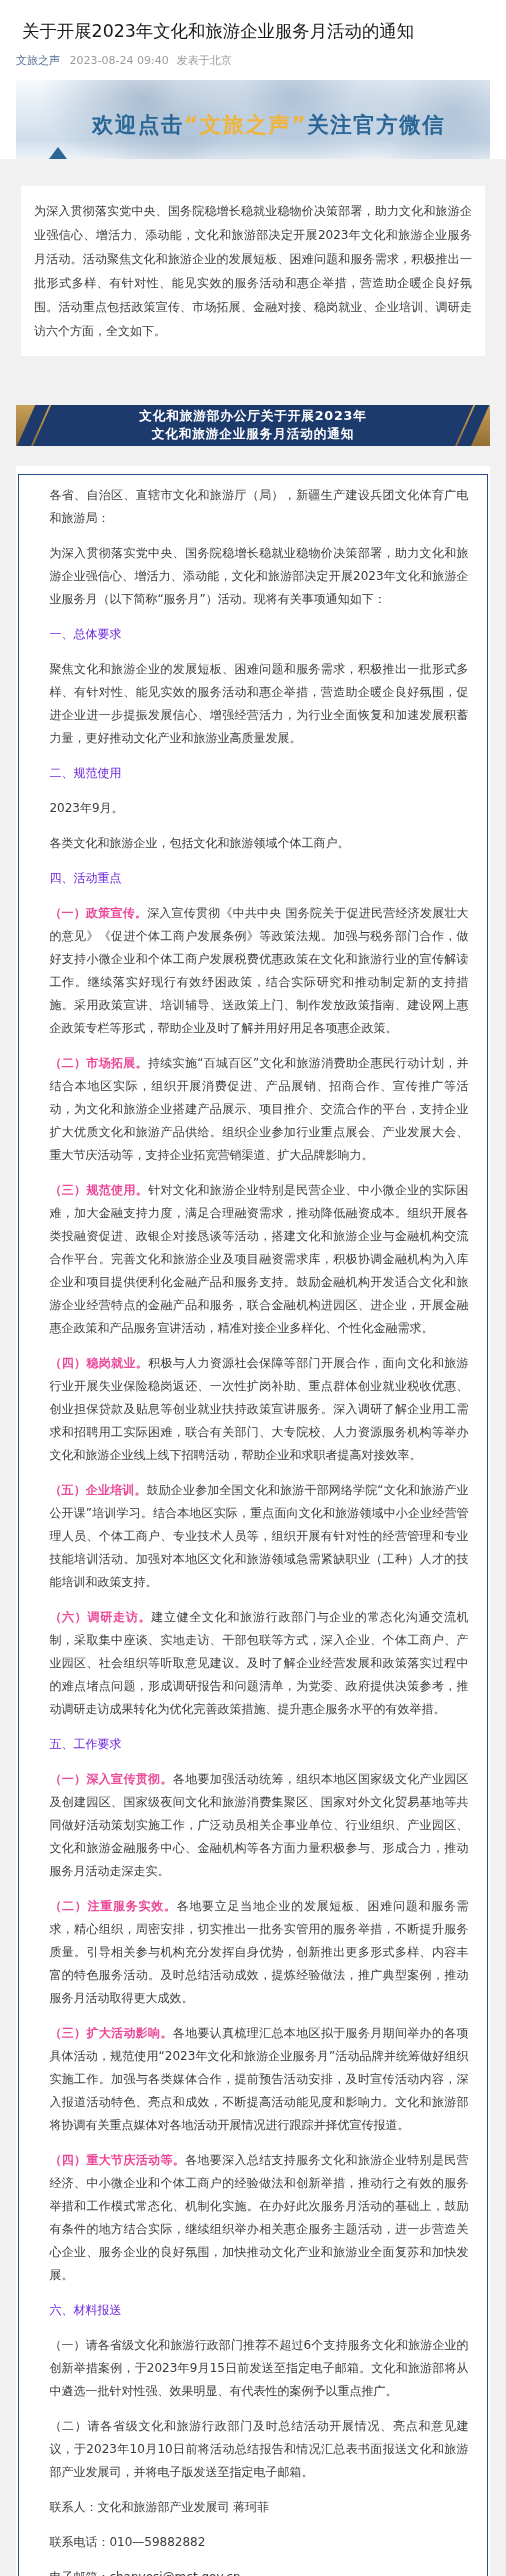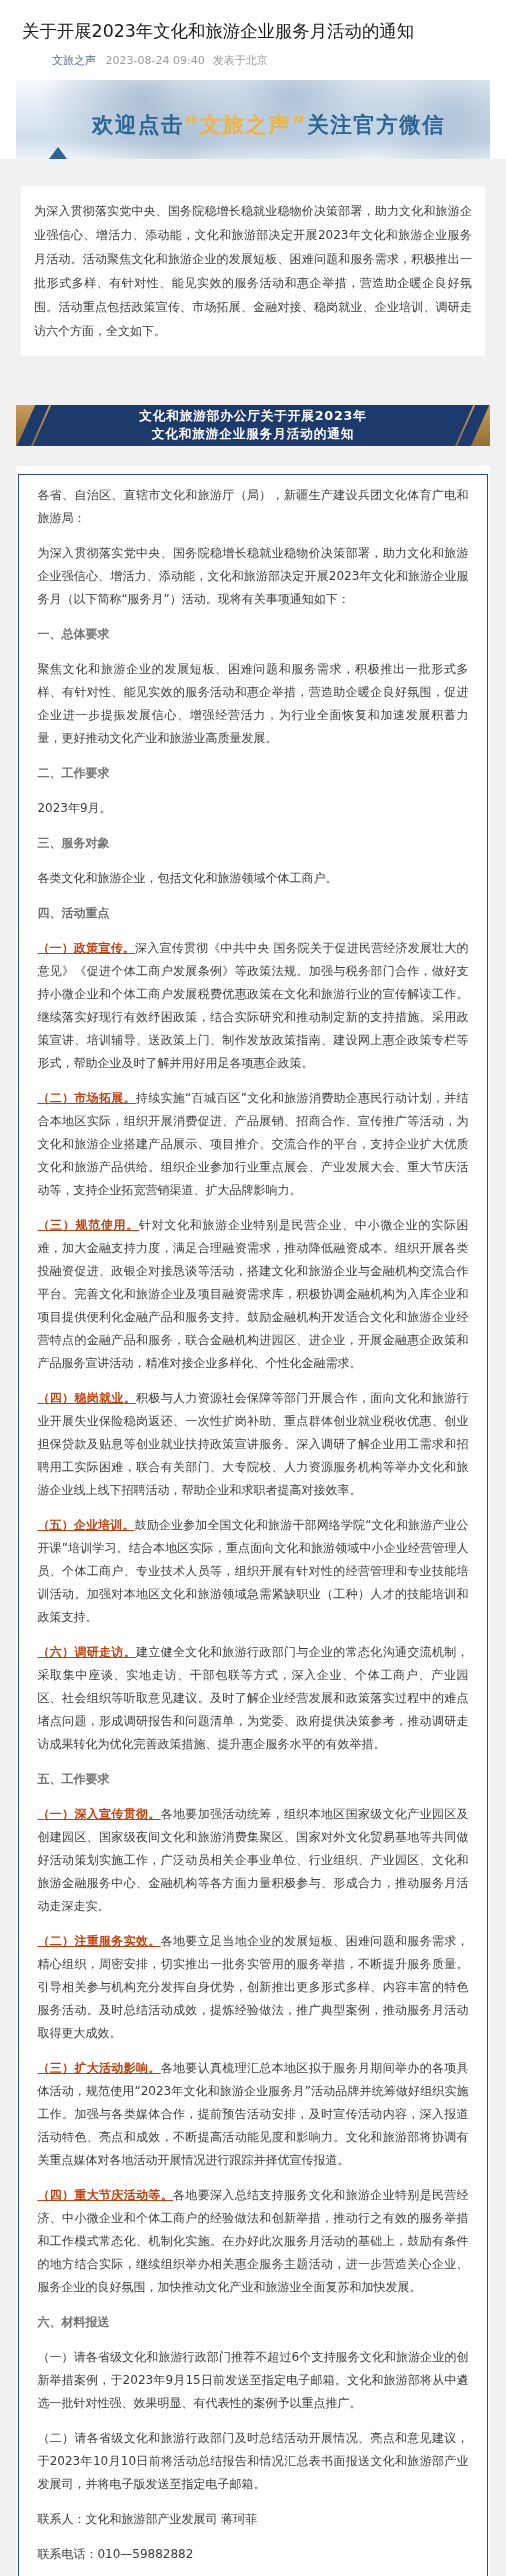--- a/index.html
+++ b/index.html
@@ -1,21 +1,21 @@
 <!DOCTYPE html>
 <html style="font-size:12.7px"><head>
 <meta charset="utf-8">
 <style>
   html,body { margin:0; padding:0; background:#ffffff; }
   body { width:506px; font-family:"DejaVu Sans","Liberation Sans",sans-serif; color:#333; }
 
   
   .article-head { padding:12.7px 16px 0 16px; background:#fff; }
   .page-title { font-size:17.4px; line-height:24.5px; color:#171717; font-weight:400; margin:6px; }
-  .meta { margin-top:10.3px; font-size:11px; color:#9b9b9b;margin-left:36px; }
+  .meta { margin-top:10.3px; font-size:11px; color:#9b9b9b; }
   .meta .account { color:#576b95; margin-right:9.5px; cursor:pointer; }
   .meta .pubdate { margin-right:8px; }
 
   
   .hero { margin:12px 16px 0 16px; height:79px; position:relative; overflow:hidden;
           background:linear-gradient(180deg,#f5f9fc 0%,#dfe9f2 45%,#cfdeeb 75%,#eef3f8 100%); cursor:pointer;padding-left:20px; }
   .mblob { position:absolute; border-radius:50%; pointer-events:none; }
   .m1 { width:206px; height:150px; left:24px;  top:-55px; background:radial-gradient(ellipse at center, rgba(110,140,175,.50), rgba(110,140,175,0) 70%); }
   .m2 { width:237px; height:174px; left:158px; top:-71px; background:radial-gradient(ellipse at center, rgba(125,155,190,.55), rgba(125,155,190,0) 70%); }
   .m3 { width:206px; height:158px; left:332px; top:-47px; background:radial-gradient(ellipse at center, rgba(120,150,185,.45), rgba(120,150,185,0) 70%); }
@@ -42,23 +42,23 @@
   .gold.l-thin  { left:24px;  width:2.4px;  }
   .gold.r-thick { right:-11px; width:20.6px; }
   .gold.r-thin  { right:24px;  width:2.4px;  }
 
   
   .notice-area { margin:20.6px 16px 0 16px; position:relative; }
   .white-card { background:#fff; padding:17.4px 21.4px 12.7px 21.4px; position:relative; }
   .border-frame { position:absolute; top:7.1px; bottom:-8.7px; left:2.4px; right:2.4px;
                   border:1.6px solid #2a4a8c; pointer-events:none; }
 
-  .blk { margin:0 0 12px 0; font-size:12px; line-height:23px; text-align:justify; color:#3b3b3b; }
-  .blk strong { color:#c2410c;text-decoration:underline; }
-  .blk-heading { font-weight:bold; color:#737373; }
+  .blk { margin:0 0 12px 12px; font-size:12px; line-height:23px; text-align:justify; color:#3b3b3b; }
+  .blk strong { color:#ec4899; }
+  .blk-heading { font-weight:normal; color:#6d28d9; }
 </style>
 </head>
 <body>
 
 <div>
 
   <div class="article-head">
     <h1 class="page-title">关于开展2023年文化和旅游企业服务月活动的通知</h1>
     <div class="meta">
       <span class="account">文旅之声</span><span class="pubdate">2023-08-24 09:40</span><span class="publoc">发表于北京</span>
@@ -90,23 +90,22 @@
       <div>文化和旅游部办公厅关于开展2023年</div>
       <div>文化和旅游企业服务月活动的通知</div>
     </div>
 
     <div class="notice-area">
       <div class="white-card">
           <p class="blk blk-p">各省、自治区、直辖市文化和旅游厅（局），新疆生产建设兵团文化体育广电和旅游局：</p>
           <p class="blk blk-p">为深入贯彻落实党中央、国务院稳增长稳就业稳物价决策部署，助力文化和旅游企业强信心、增活力、添动能，文化和旅游部决定开展2023年文化和旅游企业服务月（以下简称“服务月”）活动。现将有关事项通知如下：</p>
           <p class="blk blk-heading">一、总体要求</p>
           <p class="blk blk-p">聚焦文化和旅游企业的发展短板、困难问题和服务需求，积极推出一批形式多样、有针对性、能见实效的服务活动和惠企举措，营造助企暖企良好氛围，促进企业进一步提振发展信心、增强经营活力，为行业全面恢复和加速发展积蓄力量，更好推动文化产业和旅游业高质量发展。</p>
-          <p class="blk blk-heading">二、工作要求</p>
+          <p class="blk blk-heading">二、规范使用</p>
           <p class="blk blk-p">2023年9月。</p>
-          <p class="blk blk-heading">三、服务对象</p>
           <p class="blk blk-p">各类文化和旅游企业，包括文化和旅游领域个体工商户。</p>
           <p class="blk blk-heading">四、活动重点</p>
           <p class="blk blk-lead"><strong>（一）政策宣传。</strong>深入宣传贯彻《中共中央 国务院关于促进民营经济发展壮大的意见》《促进个体工商户发展条例》等政策法规。加强与税务部门合作，做好支持小微企业和个体工商户发展税费优惠政策在文化和旅游行业的宣传解读工作。继续落实好现行有效纾困政策，结合实际研究和推动制定新的支持措施。采用政策宣讲、培训辅导、送政策上门、制作发放政策指南、建设网上惠企政策专栏等形式，帮助企业及时了解并用好用足各项惠企政策。</p>
           <p class="blk blk-lead"><strong>（二）市场拓展。</strong>持续实施“百城百区”文化和旅游消费助企惠民行动计划，并结合本地区实际，组织开展消费促进、产品展销、招商合作、宣传推广等活动，为文化和旅游企业搭建产品展示、项目推介、交流合作的平台，支持企业扩大优质文化和旅游产品供给。组织企业参加行业重点展会、产业发展大会、重大节庆活动等，支持企业拓宽营销渠道、扩大品牌影响力。</p>
           <p class="blk blk-lead"><strong>（三）规范使用。</strong>针对文化和旅游企业特别是民营企业、中小微企业的实际困难，加大金融支持力度，满足合理融资需求，推动降低融资成本。组织开展各类投融资促进、政银企对接恳谈等活动，搭建文化和旅游企业与金融机构交流合作平台。完善文化和旅游企业及项目融资需求库，积极协调金融机构为入库企业和项目提供便利化金融产品和服务支持。鼓励金融机构开发适合文化和旅游企业经营特点的金融产品和服务，联合金融机构进园区、进企业，开展金融惠企政策和产品服务宣讲活动，精准对接企业多样化、个性化金融需求。</p>
           <p class="blk blk-lead"><strong>（四）稳岗就业。</strong>积极与人力资源社会保障等部门开展合作，面向文化和旅游行业开展失业保险稳岗返还、一次性扩岗补助、重点群体创业就业税收优惠、创业担保贷款及贴息等创业就业扶持政策宣讲服务。深入调研了解企业用工需求和招聘用工实际困难，联合有关部门、大专院校、人力资源服务机构等举办文化和旅游企业线上线下招聘活动，帮助企业和求职者提高对接效率。</p>
           <p class="blk blk-lead"><strong>（五）企业培训。</strong>鼓励企业参加全国文化和旅游干部网络学院“文化和旅游产业公开课”培训学习。结合本地区实际，重点面向文化和旅游领域中小企业经营管理人员、个体工商户、专业技术人员等，组织开展有针对性的经营管理和专业技能培训活动。加强对本地区文化和旅游领域急需紧缺职业（工种）人才的技能培训和政策支持。</p>
           <p class="blk blk-lead"><strong>（六）调研走访。</strong>建立健全文化和旅游行政部门与企业的常态化沟通交流机制，采取集中座谈、实地走访、干部包联等方式，深入企业、个体工商户、产业园区、社会组织等听取意见建议。及时了解企业经营发展和政策落实过程中的难点堵点问题，形成调研报告和问题清单，为党委、政府提供决策参考，推动调研走访成果转化为优化完善政策措施、提升惠企服务水平的有效举措。</p>
           <p class="blk blk-heading">五、工作要求</p>
           <p class="blk blk-lead"><strong>（一）深入宣传贯彻。</strong>各地要加强活动统筹，组织本地区国家级文化产业园区及创建园区、国家级夜间文化和旅游消费集聚区、国家对外文化贸易基地等共同做好活动策划实施工作，广泛动员相关企事业单位、行业组织、产业园区、文化和旅游金融服务中心、金融机构等各方面力量积极参与、形成合力，推动服务月活动走深走实。</p>

